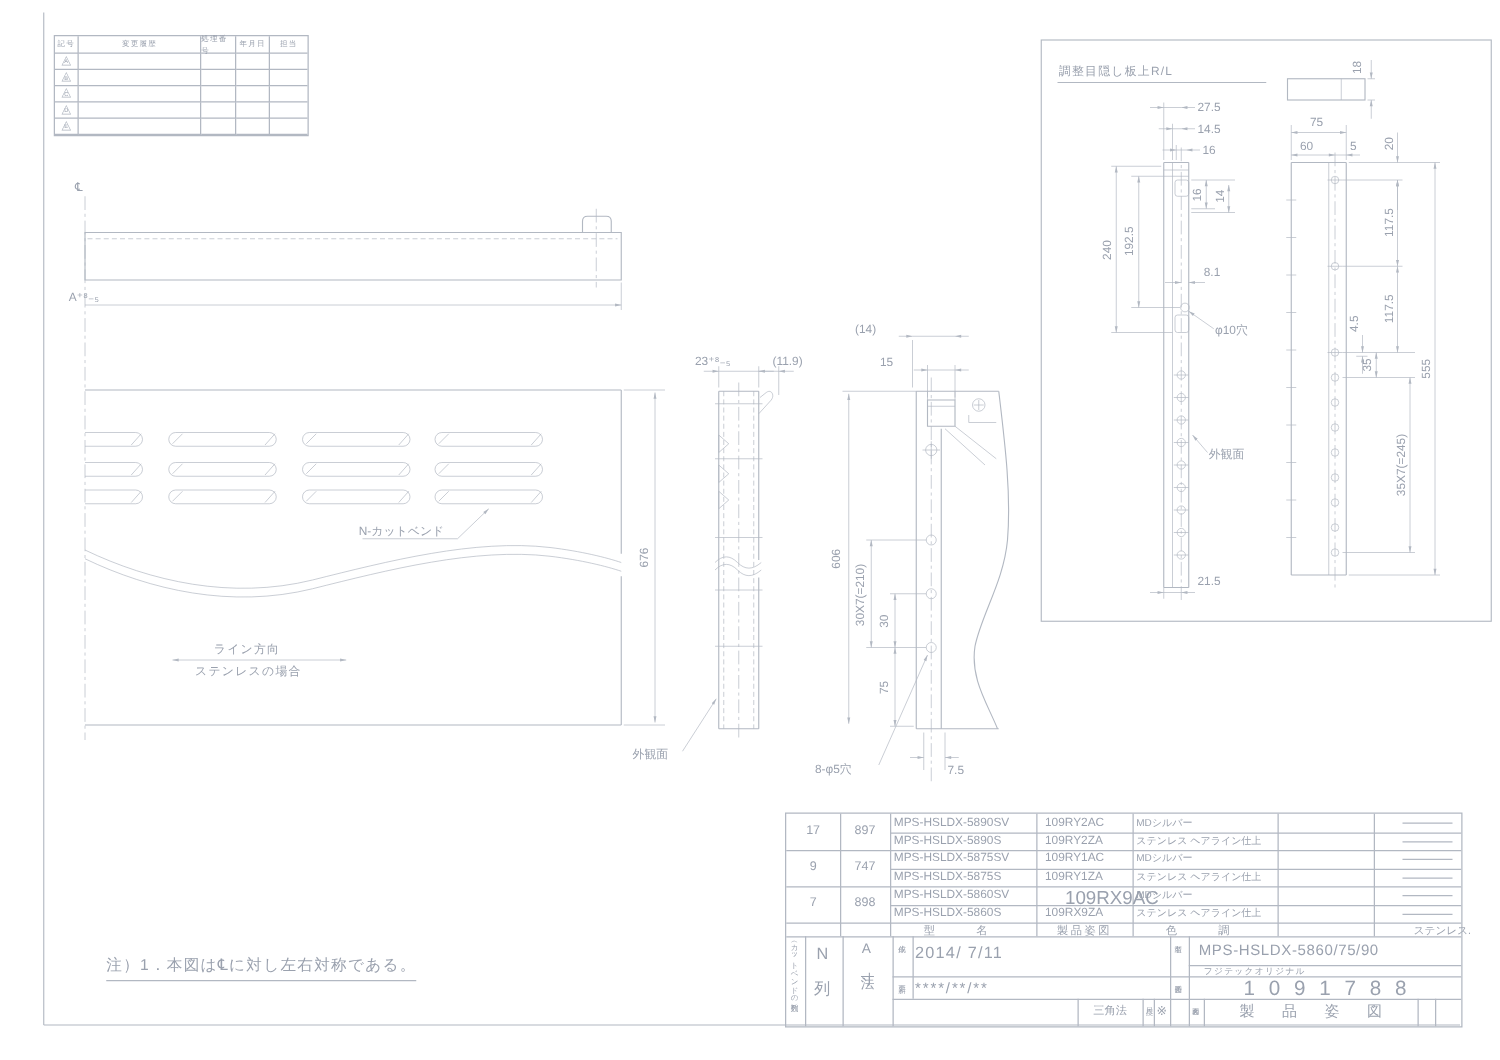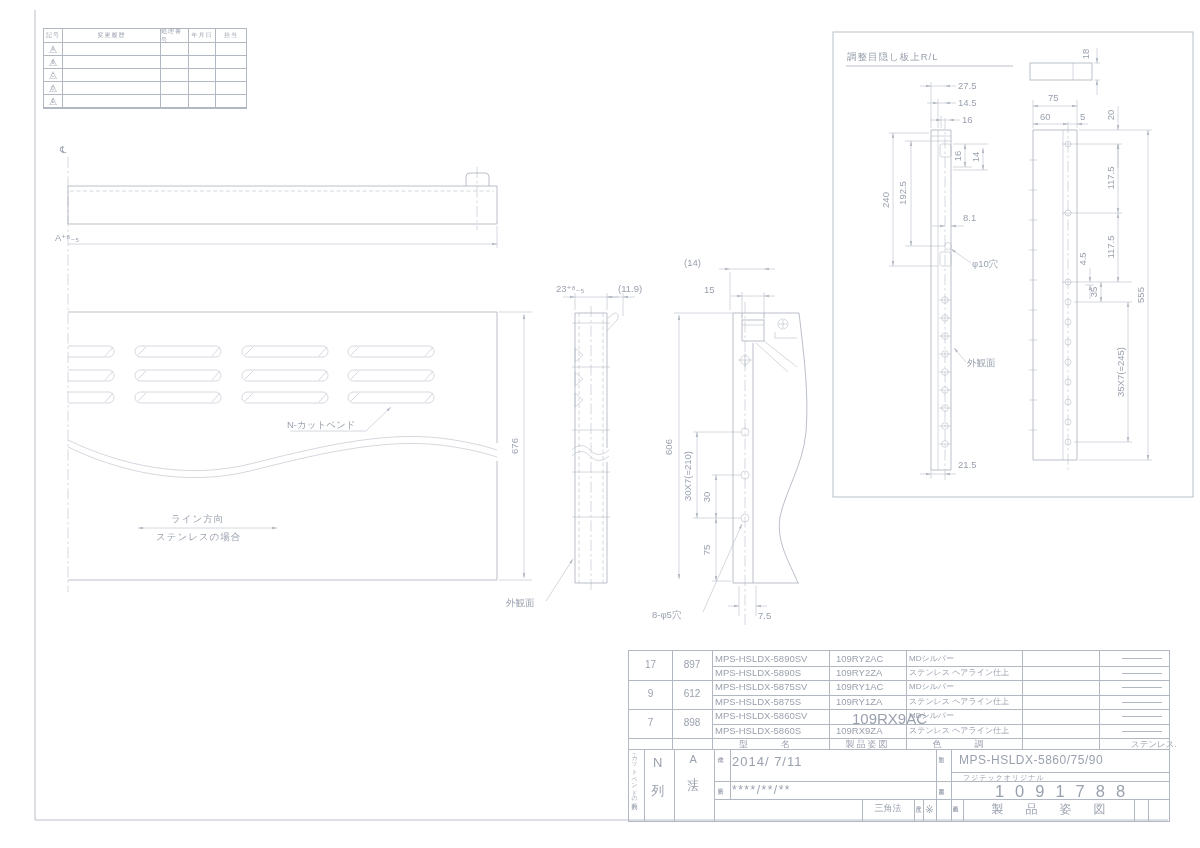--- a/index.html
+++ b/index.html
@@ -342,20 +342,21 @@
     <div class="c" style="width:19px">
           <span class="tri"><b style="font-weight:normal">△</b><i>E</i></span>
         </div>
     <div class="c" style="width:98px"></div>
         <div class="c" style="width:28px"></div>
         <div class="c" style="width:27px"></div>
         <div class="c" style="width:30px"></div>
   </div>
 </div>
 
+<div id="note" class="abs">注）1．本図は℄に対し左右対称である。</div>
 
 <div id="pt" class="abs">
 
   <div class="hl" style="left:83px;top:14.5px;width:457px"></div>
   <div class="hl" style="left:0;top:29px;width:540px"></div>
   <div class="hl" style="left:83px;top:43.5px;width:457px"></div>
   <div class="hl" style="left:0;top:58px;width:540px"></div>
   <div class="hl" style="left:83px;top:72.5px;width:457px"></div>
   <div class="hl" style="left:0;top:87px;width:540px"></div>
   <div class="hl" style="left:0;top:98px;width:540px"></div>
@@ -387,21 +388,21 @@
   <div class="tx" style="left:86px;top:2.5px;font-size:9.5px">MPS-HSLDX-5890SV</div>
   <div class="tx" style="left:207px;top:2.5px;font-size:9.5px">109RY2AC</div>
   <div class="tx" style="left:280px;top:3.5px;font-size:8px">MDシルバー</div>
   <div class="tx" style="left:86px;top:17px;font-size:9.5px">MPS-HSLDX-5890S</div>
   <div class="tx" style="left:207px;top:17px;font-size:9.5px">109RY2ZA</div>
   <div class="tx" style="left:280px;top:18px;font-size:8px">ステンレス ヘアライン仕上</div>
   <div class="hl" style="left:493px;top:7px;width:40px"></div>
   <div class="hl" style="left:493px;top:21.5px;width:40px"></div>
 
   <div class="tx ctr" style="left:0;top:37px;width:43px;font-size:10px">9</div>
-  <div class="tx ctr" style="left:43px;top:37px;width:40px;font-size:10px">612</div>
+  <div class="tx ctr" style="left:43px;top:37px;width:40px;font-size:10px">747</div>
   <div class="tx" style="left:86px;top:31px;font-size:9.5px">MPS-HSLDX-5875SV</div>
   <div class="tx" style="left:207px;top:31px;font-size:9.5px">109RY1AC</div>
   <div class="tx" style="left:280px;top:32px;font-size:8px">MDシルバー</div>
   <div class="tx" style="left:86px;top:45.5px;font-size:9.5px">MPS-HSLDX-5875S</div>
   <div class="tx" style="left:207px;top:45.5px;font-size:9.5px">109RY1ZA</div>
   <div class="tx" style="left:280px;top:46.5px;font-size:8px">ステンレス ヘアライン仕上</div>
   <div class="hl" style="left:493px;top:36px;width:40px"></div>
   <div class="hl" style="left:493px;top:50.5px;width:40px"></div>
 
   <div class="tx ctr" style="left:0;top:66px;width:43px;font-size:10px">7</div>

